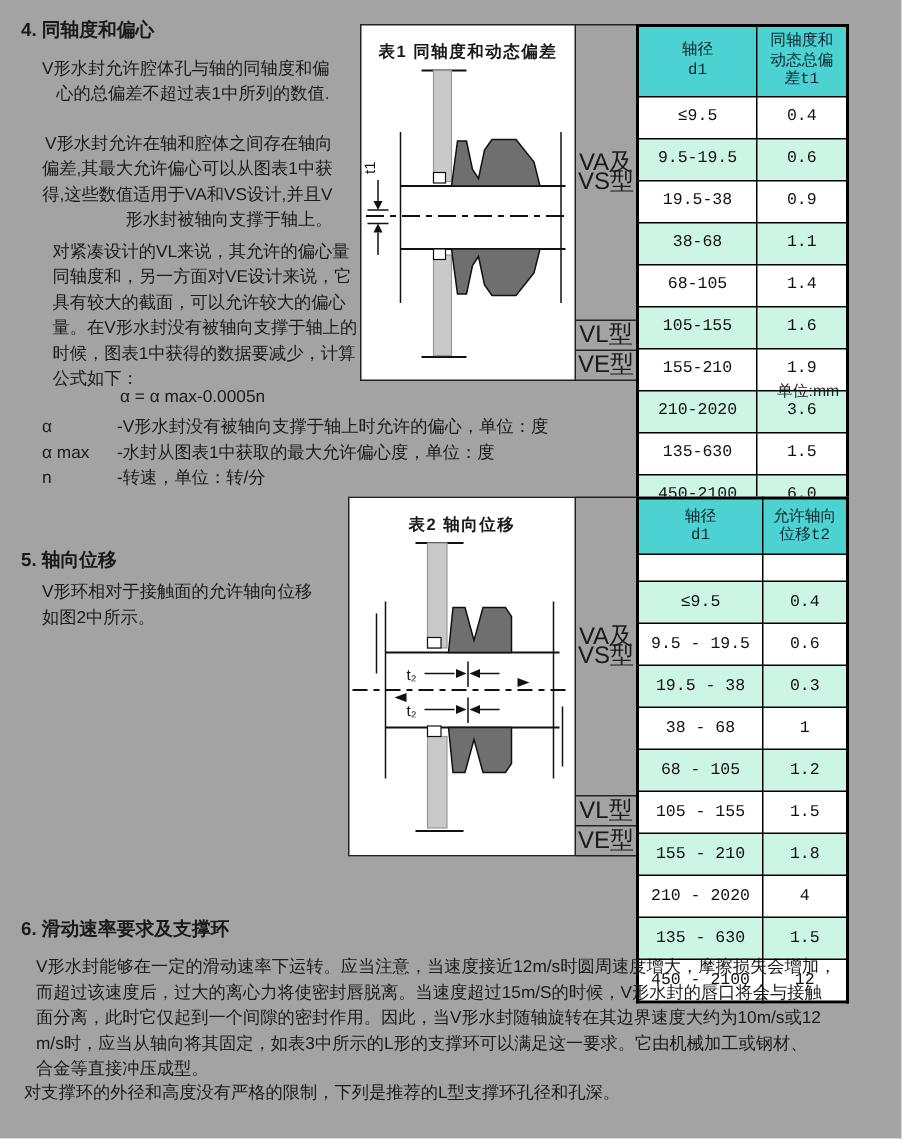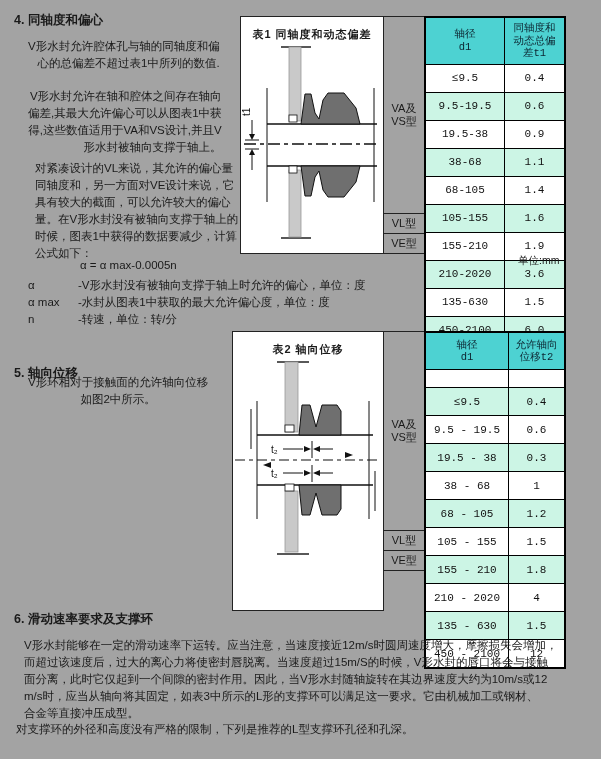--- a/index.html
+++ b/index.html
@@ -10,21 +10,21 @@
   .para .ln{font-size:11.5px;line-height:17px;white-space:nowrap;}
   .formula{font-size:11.5px;white-space:nowrap;}
   .defs .row{display:flex;font-size:11.5px;line-height:17px;white-space:nowrap;}
   .defs .term{width:50px;flex:0 0 50px;}
   
   .tblock{display:flex;align-items:stretch;}
   .figbox{box-sizing:border-box;border:1px solid #222;background:#fff;}
   .figtitle{text-align:center;font-size:11px;font-weight:bold;margin-top:10px;letter-spacing:1px;white-space:nowrap;}
   .figsvg{display:block;margin:2px auto 0 auto;}
   .typecol{box-sizing:border-box;width:40px;display:flex;flex-direction:column;
-           border-top:1px solid #222;border-bottom:1px solid #222;font-size:11px;}
+           border-top:1px solid #222;border-bottom:1px solid #222;font-size:16px;}
   .tc-span{flex:1;display:flex;flex-direction:column;justify-content:center;align-items:center;line-height:13px;}
   .tc-row{box-sizing:border-box;height:20px;border-top:1px solid #222;display:flex;align-items:center;justify-content:center;}
   table.dtable{border-collapse:collapse;table-layout:fixed;width:142px;border:2px solid #000;background:#fff;}
   table.dtable th,table.dtable td{border:1px solid #000;text-align:center;padding:4px;font-family:Liberation Mono, monospace;}
   table.dtable th{background:#4dd2d2;font-weight:normal;font-size:10.5px;line-height:12.5px;color:#0c2430;}
   table.dtable td{font-size:11px;color:#111;}
   #t1 th{height:36px;} #t1 td{height:19px;}
   #t2 th{height:28px;} #t2 td{height:19px;} #t2 td.spacer{height:9px;}
   table.dtable tbody tr:nth-child(even) td{background:#ccf5e5;}
   .unitnote{font-size:10.5px;white-space:nowrap;}
@@ -164,27 +164,27 @@
             <td>450-2100</td>
             <td>6.0</td>
           </tr>
       </tbody>
     </table>
   </div>
 
   <div class="abs unitnote" style="left:518px;top:254px;">单位:mm</div>
 
   <div class="abs sec-h" style="left:14px;top:365px;">5. 轴向位移</div>
-  <div class="abs para" style="left:28px;top:374px;text-align:center;">
+  <div class="abs para" style="left:28px;top:387px;">
     <div class="ln">V形环相对于接触面的允许轴向位移</div>
     <div class="ln">如图2中所示。</div>
   </div>
 
   <div class="abs tblock" style="left:232px;top:331px;">
-    <div class="figbox" style="width:152px;height:280px;">
+    <div class="figbox" style="width:152px;height:240px;">
       <div class="figtitle">表2 轴向位移</div>
       <svg class="figsvg" width="150" height="198" viewBox="0 0 150 198">
         <line class="ol" x1="2" y1="101" x2="148" y2="101" stroke-width="1.2" stroke-dasharray="10 4 4 4"></line>
         <line class="ol" x1="24" y1="76" x2="140" y2="76" stroke-width="1.4"></line>
         <line class="ol" x1="24" y1="126" x2="140" y2="126" stroke-width="1.4"></line>
         <line class="ol" x1="24" y1="42" x2="24" y2="160" stroke-width="1"></line>
         <line class="ol" x1="136" y1="42" x2="136" y2="160" stroke-width="1"></line>
         <line class="ol" x1="18" y1="50" x2="18" y2="90" stroke-width="1"></line>
         <line class="ol" x1="142" y1="112" x2="142" y2="152" stroke-width="1"></line>
         <polygon points="30,106 38,103 38,109" fill="#111"></polygon>

